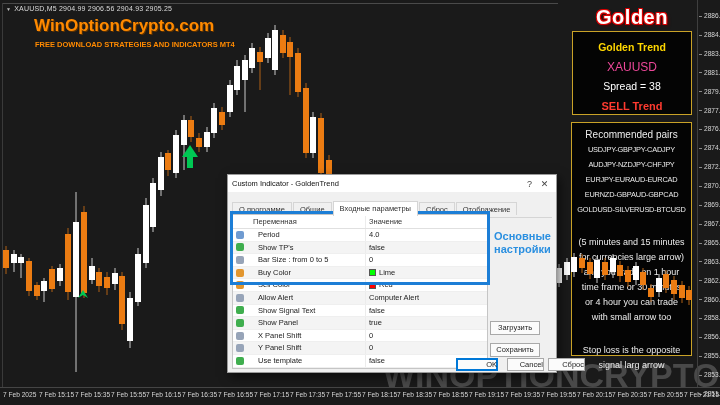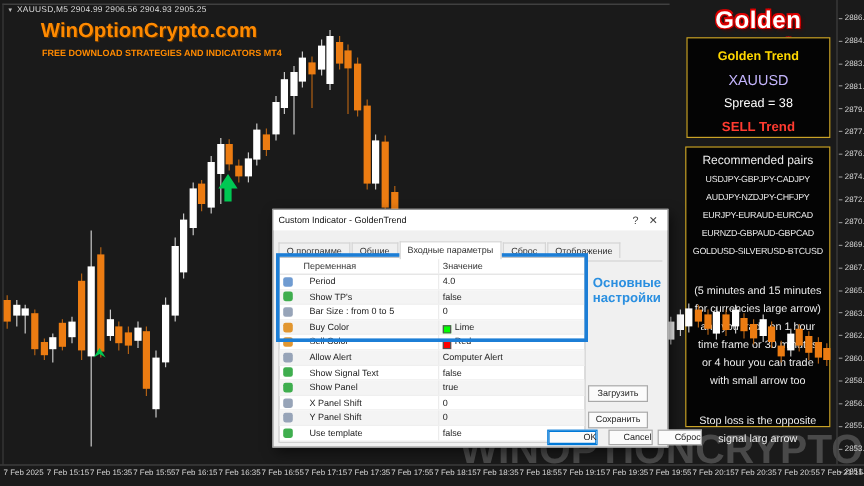--- a/index.html
+++ b/index.html
@@ -26,21 +26,21 @@
   .taxis-label{position:absolute;top:391px;font-size:6.6px;color:#d6d6d6;white-space:nowrap;z-index:2;}
 
   
   .panel-title{position:absolute;left:566px;top:6px;width:132px;text-align:center;font-size:20px;font-weight:bold;
                color:#fff;z-index:3;letter-spacing:.5px;
                text-shadow:-1px -1px 0 #d00,1px -1px 0 #d00,-1px 1px 0 #d00,1px 1px 0 #d00,2px 2px 3px #500;}
   .info-box{position:absolute;left:572px;top:31px;width:120px;height:84px;background:#040404;
             border:1px solid #c9a227;box-sizing:border-box;text-align:center;padding-top:6px;z-index:3;}
   .il{line-height:19.5px;white-space:nowrap;}
   .il-title{color:#ffd700;font-size:10.5px;font-weight:bold;}
-  .il-symbol{color:#c4b5fd;font-size:12px;}
+  .il-symbol{color:#ec4899;font-size:12px;}
   .il-spread{color:#fff;font-size:10.5px;}
   .il-trend{color:#ff3b30;font-size:11px;font-weight:bold;}
   .pairs-box{position:absolute;left:571px;top:122px;width:121px;height:234px;background:#040404;
              border:1px solid #c9a227;box-sizing:border-box;text-align:center;padding-top:4px;color:#ececec;z-index:3;}
   .pb-head{font-size:10px;line-height:15px;white-space:nowrap;}
   .pb-pair{font-size:7.4px;line-height:15px;letter-spacing:-.2px;white-space:nowrap;}
   .pb-note{font-size:9px;line-height:15px;white-space:nowrap;}
   .pb-gap{margin-top:18px;}
 
   
@@ -57,21 +57,21 @@
        height:13px;box-sizing:border-box;white-space:nowrap;color:#333;}
   .tab.active{background:#fff;height:15px;margin-top:-1px;font-weight:normal;position:relative;z-index:1;}
 
   .ptable{position:absolute;left:4px;top:39px;width:256px;border:1px solid #c5c5c5;background:#fff;box-sizing:border-box;}
   .phead{display:flex;height:13px;line-height:13px;border-bottom:1px solid #e0e0e0;color:#333;}
   .phead .h1{width:133px;padding-left:20px;box-sizing:border-box;border-right:1px solid #ececec;}
   .phead .h2{flex:1;padding-left:3px;}
   .prow{display:flex;height:11.6px;line-height:11.6px;border-bottom:1px solid #efefef;}
   .prow.alt{background:#f4f4f4;}
   .prow .c1{width:133px;display:flex;align-items:center;padding-left:3px;box-sizing:border-box;gap:14px;border-right:1px solid #ececec;overflow:hidden;}
-  .prow .c2{flex:1;display:flex;align-items:flex-end;gap:3px;padding-left:3px;overflow:hidden;}
+  .prow .c2{flex:1;display:flex;align-items:center;gap:3px;padding-left:3px;overflow:hidden;}
   .pic{width:8px;height:8px;border-radius:2px;flex:0 0 8px;font-size:4.5px;color:#fff;text-align:center;line-height:8px;overflow:hidden;}
   .pic-double{background:#6f9bd1;}
   .pic-int{background:#97a4b8;}
   .pic-bool{background:#3fae4e;}
   .pic-color{background:#e2962f;}
   .pic-enum{background:#97a4b8;}
   .swatch{width:7px;height:7px;border:1px solid #555;flex:0 0 7px;box-sizing:border-box;}
   .blue-box{position:absolute;left:2px;top:36px;width:260px;height:74px;border:3px solid #1c7ed6;box-sizing:border-box;pointer-events:none;}
   .dlg-note{position:absolute;left:266px;top:55px;width:62px;font-weight:bold;font-size:11px;color:#2a8fe0;line-height:13px;text-align:left;}
   .side-btn{position:absolute;left:262px;width:50px;height:14px;background:#fbfbfb;border:1px solid #a9a9a9;

